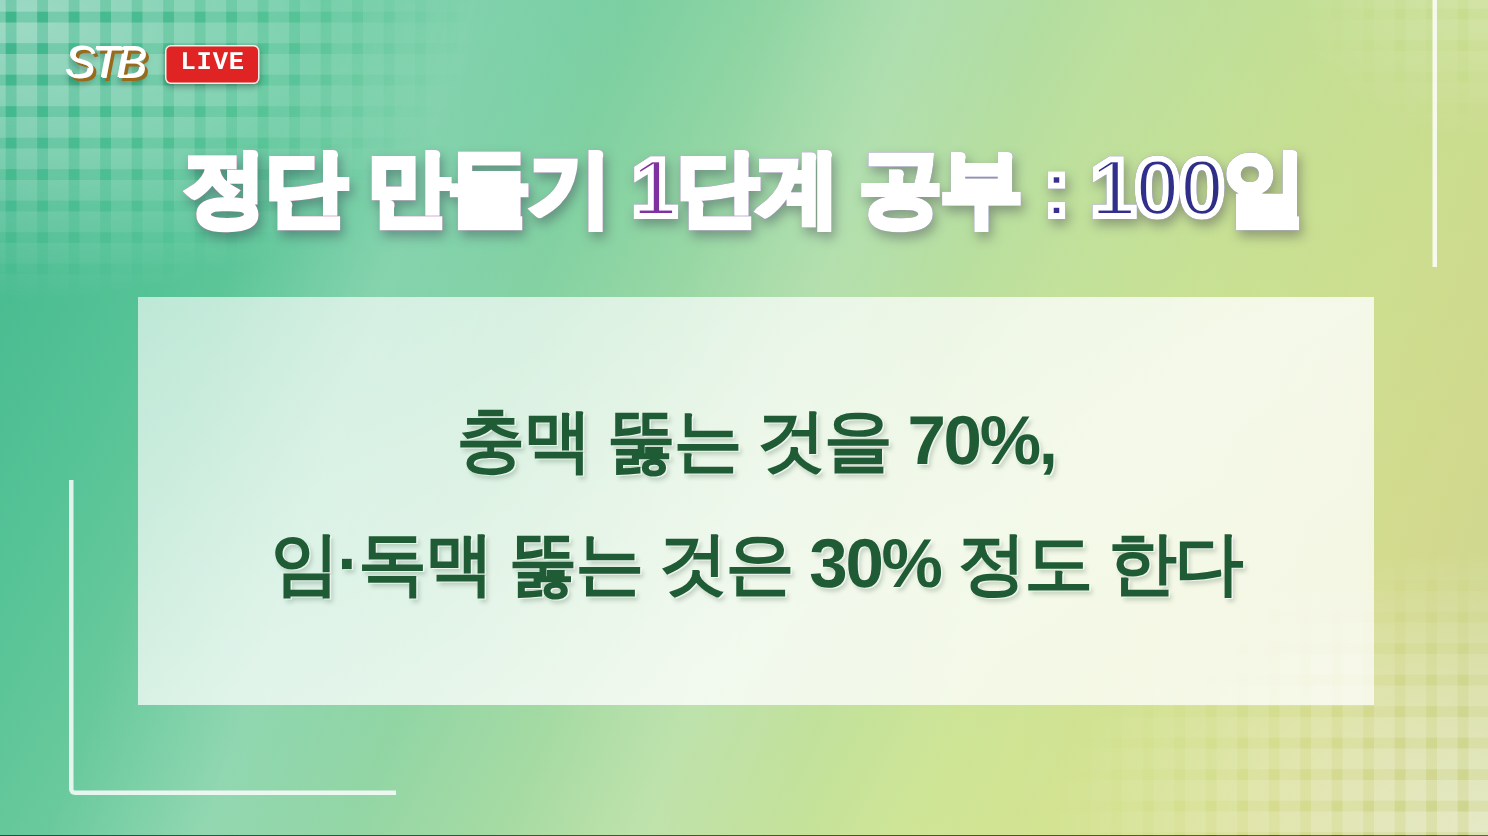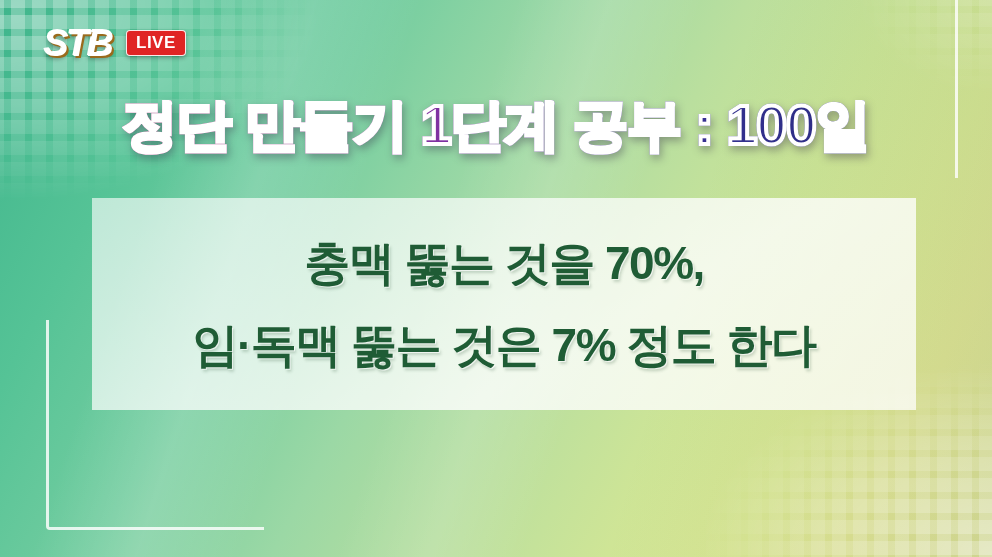--- a/index.html
+++ b/index.html
@@ -90,21 +90,21 @@
   
   .header-bar {
     position:absolute;
     left:44px; top:25px;
     display:flex; align-items:center; gap:10px;
     height:36px;
     z-index:6;
   }
   .logo-group { display:flex; align-items:center; }
   .logo-stb {
-    font-size:37px; font-weight:bold;
+    font-size:30px; font-weight:normal;
     font-style:italic;
     letter-spacing:-2px;
     color:#ffffff;
     text-shadow:
       2px 2px 0 #9a6a1c,
       -1px -1px 0 #ffffff,
       0 3px 4px rgba(0,0,0,.35);
     line-height:1;
   }
   .logo-kr {
@@ -124,20 +124,21 @@
     background:#e02424;
     color:#ffffff;
     font-size:17px; font-weight:bold;
     letter-spacing:0.5px;
     padding:2px 9px 3px;
     border-radius:4px;
     border:1.5px solid rgba(255,255,255,.9);
     line-height:1.15;
     box-shadow:0 2px 4px rgba(0,0,0,.3);
     margin-left:4px;
+    font-family:Liberation Mono, monospace;
   }
 
   
   .headline {
     position:absolute;
     left:0; right:0; top:96px;
     text-align:center;
     z-index:6;
     font-size:55px;
     font-weight:bold;
@@ -161,21 +162,21 @@
     -webkit-text-stroke:4px #ffffff;
     paint-order:stroke fill;
     filter:drop-shadow(2px 4px 4px rgba(40,30,60,.35));
     margin-top:48px;
   }
 
   
   .panel {
     position:absolute;
     left:92px; top:198px;
-    width:824px; height:212px;
+    width:824px; height:272px;
     background:linear-gradient(150deg,
       rgba(255,255,255,.62) 0%,
       rgba(255,255,255,.70) 30%,
       rgba(255,255,255,.80) 62%,
       rgba(255,255,255,.74) 100%);
     z-index:4;
   }
   .panel-inner {
     position:absolute; inset:0;
     display:flex; flex-direction:column;
@@ -215,17 +216,17 @@
     <span class="live-badge">LIVE</span>
   </div>
 
   <div class="headline">
     <span class="grad">정단 만들기 1단계 공부 : 100일</span>
   </div>
 
   <div class="panel">
     <div class="panel-inner">
       <div class="body-line">충맥 뚫는 것을 70%,</div>
-      <div class="body-line">임·독맥 뚫는 것은 7% 정도 한다</div>
+      <div class="body-line">임·독맥 뚫는 것은 30% 정도 한다</div>
     </div>
   </div>
 
 </div>
 
 </body></html>

